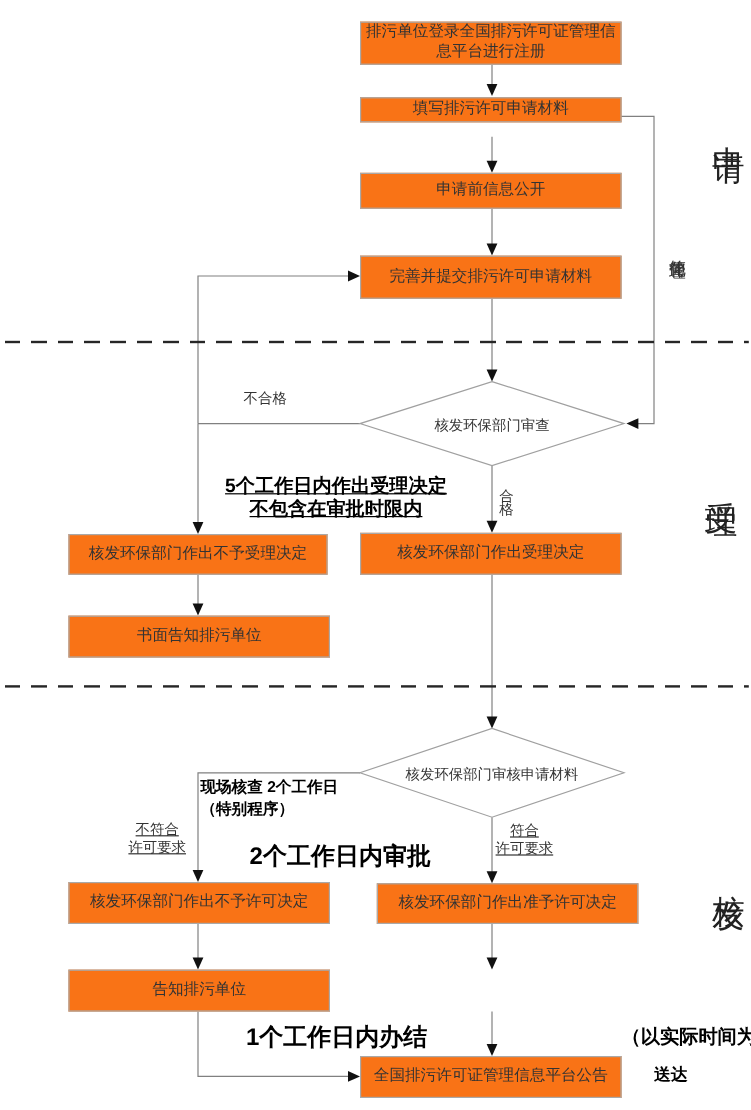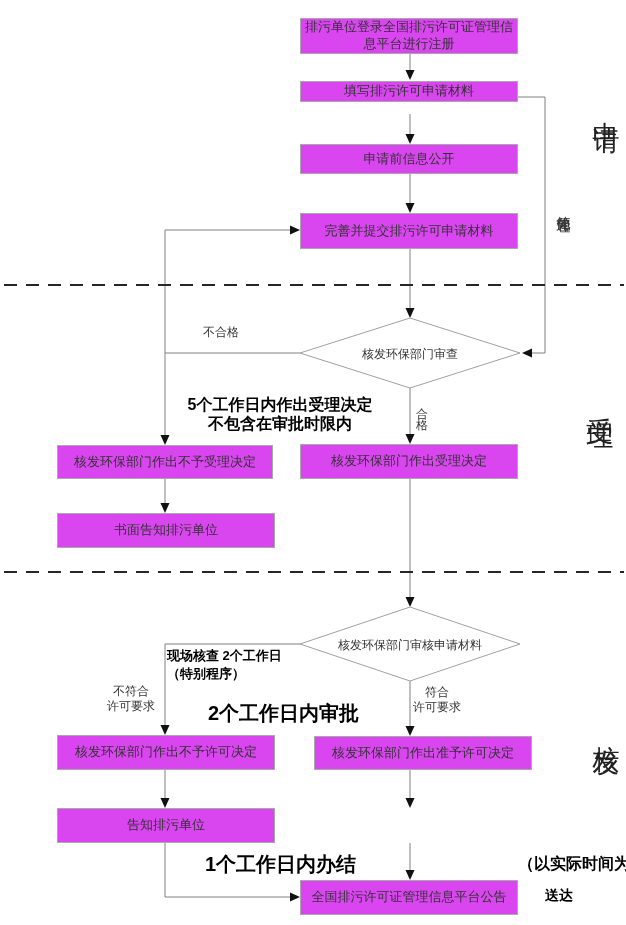--- a/index.html
+++ b/index.html
@@ -1,30 +1,30 @@
 <!DOCTYPE html>
 <html><head>
 <meta charset="utf-8">
 <style>
   html,body{margin:0;padding:0;background:#fff;}
   #canvas{position:relative;width:626px;height:925px;background:#ffffff;overflow:hidden;
           font-family:"DejaVu Serif", serif;}
   #connector-layer{position:absolute;left:0;top:0;z-index:1;}
   .divider{position:absolute;left:4px;width:620px;height:2px;z-index:2;
            background:repeating-linear-gradient(90deg,#262626 0 13px,transparent 13px 22px);}
-  .box{position:absolute;box-sizing:border-box;border:1px solid #a9a9a9;background:#d946ef;
+  .box{position:absolute;box-sizing:border-box;border:1px solid #a9a9a9;background:#f97316;
        display:flex;align-items:center;justify-content:center;text-align:center;
        font-size:13px;line-height:1.3;color:#333;padding:2px 4px;z-index:3;}
   .dlabel{position:absolute;font-size:12px;color:#333;text-align:center;z-index:4;}
   .vtext{writing-mode:vertical-rl;text-orientation:upright;}
   .stage{position:absolute;font-size:27px;color:#222;z-index:4;
          writing-mode:vertical-rl;text-orientation:upright;letter-spacing:5px;}
   .ann{position:absolute;font-family:"Liberation Sans",sans-serif;font-weight:700;
        color:#000;z-index:5;white-space:nowrap;}
-  .center{text-align:center;}
+  .center{text-align:center;text-decoration:underline;}
 </style>
 </head>
 <body>
 
 <div id="canvas">
 
   <svg id="connector-layer" width="626" height="925" viewBox="0 0 626 925">
     <g stroke="#808080" stroke-width="1" fill="none">
       <path d="M410 54 V71"></path>
       <path d="M410 114 V135"></path>

